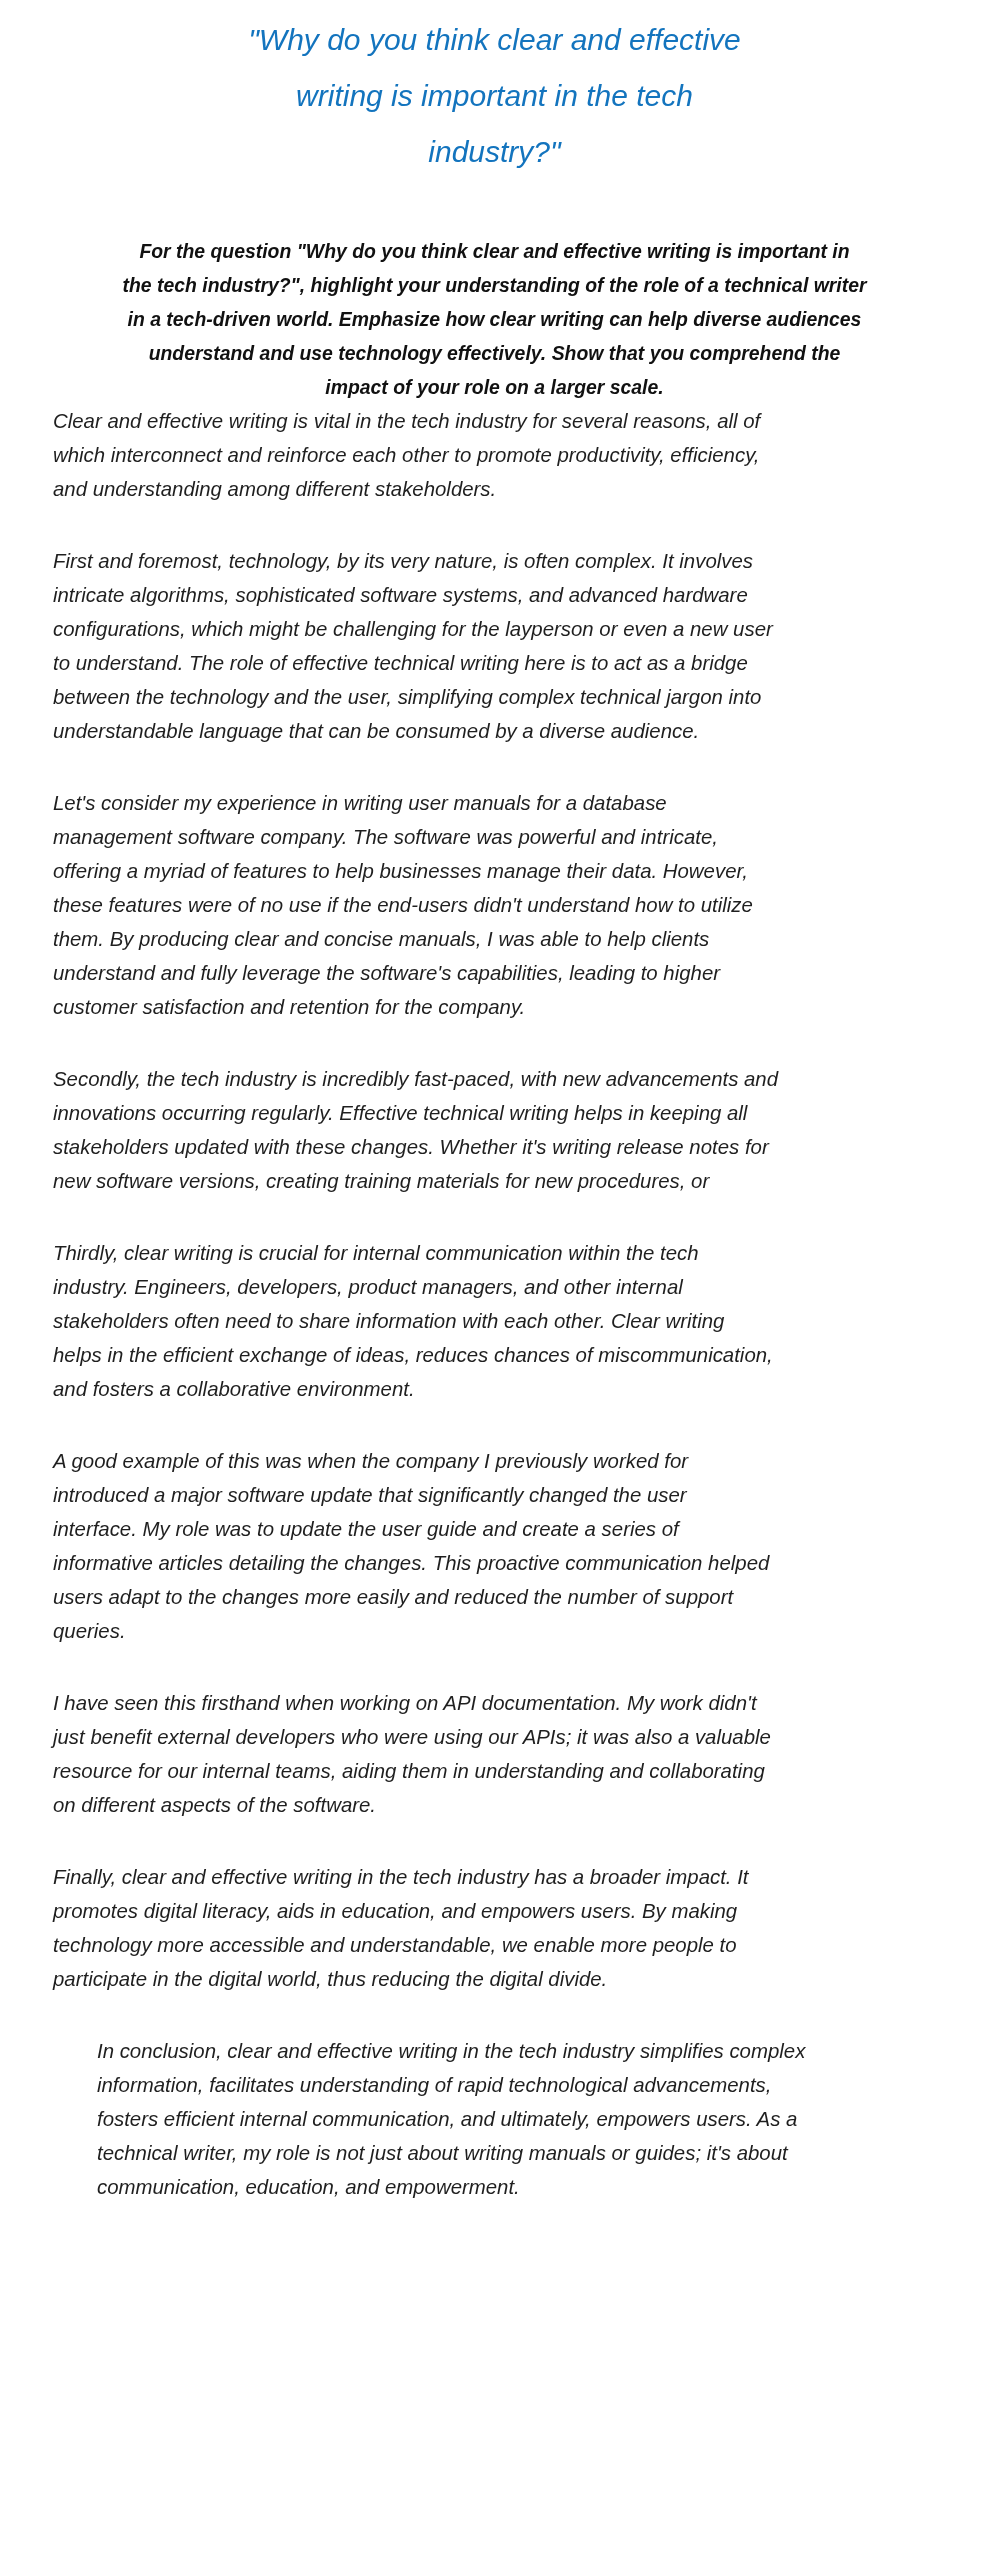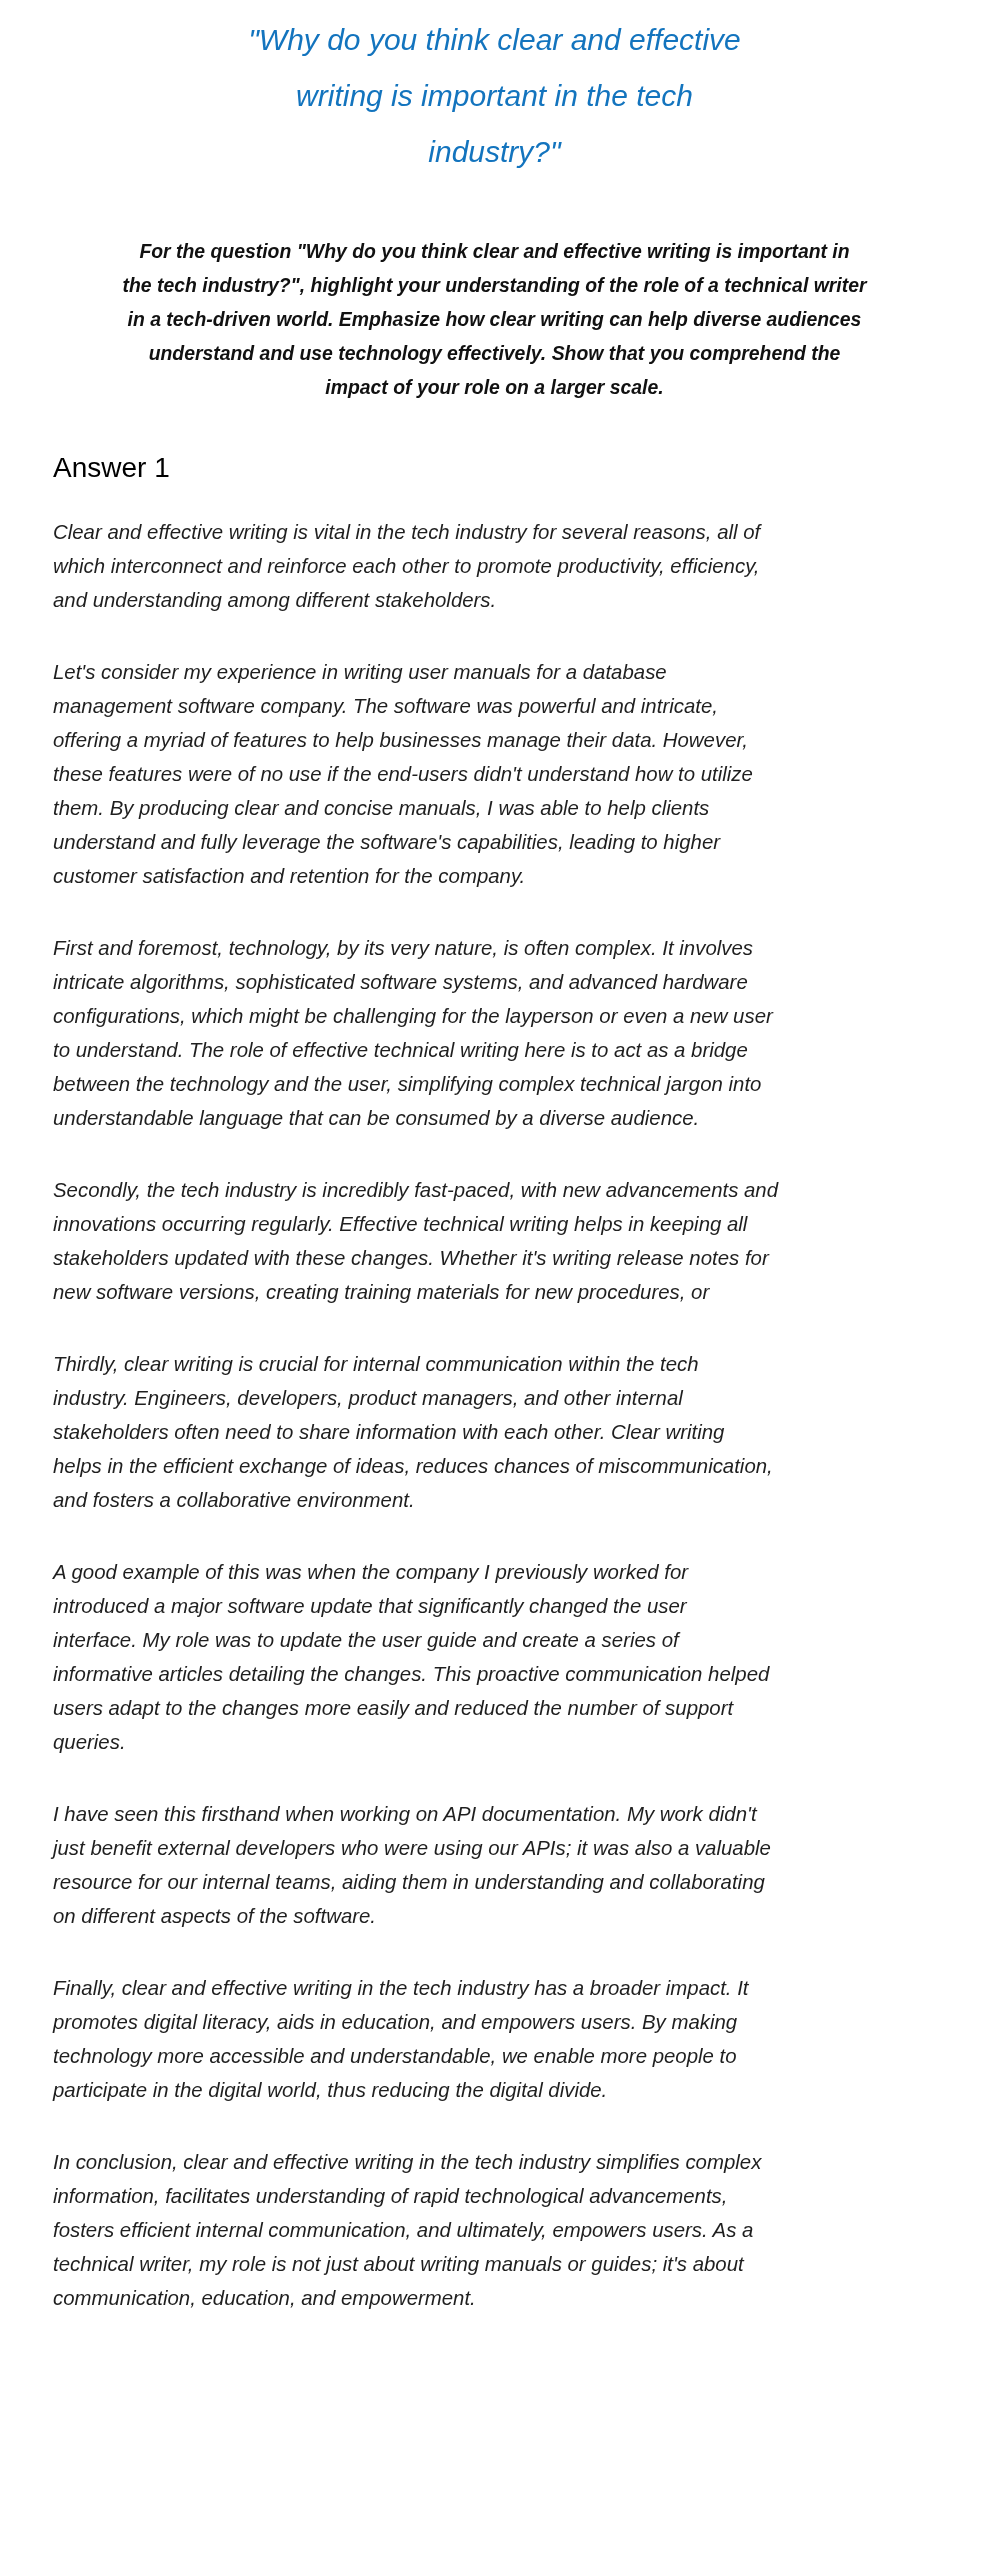--- a/index.html
+++ b/index.html
@@ -54,55 +54,55 @@
     font-size: 20.4px;
     font-weight: 400;
     font-style: italic;
     line-height: 34px;
     text-align: left;
     color: #1f1f1f;
     white-space: pre-line;
   }
   .answer-body p:last-child {
     margin-bottom: 0;
+    margin-left: 44px;
   }
 </style>
 </head>
 <body>
 
 <div class="doc">
   <h1 class="title">"Why do you think clear and effective
 writing is important in the tech
 industry?"</h1>
 
   <p class="prompt">For the question "Why do you think clear and effective writing is important in
 the tech industry?", highlight your understanding of the role of a technical writer
 in a tech-driven world. Emphasize how clear writing can help diverse audiences
 understand and use technology effectively. Show that you comprehend the
 impact of your role on a larger scale.</p>
 
-  <h2 class="answer-heading">Answer 1</h2>
 
   <div class="answer-body">
     <p>Clear and effective writing is vital in the tech industry for several reasons, all of
 which interconnect and reinforce each other to promote productivity, efficiency,
 and understanding among different stakeholders.</p>
+    <p>First and foremost, technology, by its very nature, is often complex. It involves
+intricate algorithms, sophisticated software systems, and advanced hardware
+configurations, which might be challenging for the layperson or even a new user
+to understand. The role of effective technical writing here is to act as a bridge
+between the technology and the user, simplifying complex technical jargon into
+understandable language that can be consumed by a diverse audience.</p>
     <p>Let's consider my experience in writing user manuals for a database
 management software company. The software was powerful and intricate,
 offering a myriad of features to help businesses manage their data. However,
 these features were of no use if the end-users didn't understand how to utilize
 them. By producing clear and concise manuals, I was able to help clients
 understand and fully leverage the software's capabilities, leading to higher
 customer satisfaction and retention for the company.</p>
-    <p>First and foremost, technology, by its very nature, is often complex. It involves
-intricate algorithms, sophisticated software systems, and advanced hardware
-configurations, which might be challenging for the layperson or even a new user
-to understand. The role of effective technical writing here is to act as a bridge
-between the technology and the user, simplifying complex technical jargon into
-understandable language that can be consumed by a diverse audience.</p>
     <p>Secondly, the tech industry is incredibly fast-paced, with new advancements and
 innovations occurring regularly. Effective technical writing helps in keeping all
 stakeholders updated with these changes. Whether it's writing release notes for
 new software versions, creating training materials for new procedures, or</p>
     <p>Thirdly, clear writing is crucial for internal communication within the tech
 industry. Engineers, developers, product managers, and other internal
 stakeholders often need to share information with each other. Clear writing
 helps in the efficient exchange of ideas, reduces chances of miscommunication,
 and fosters a collaborative environment.</p>
     <p>A good example of this was when the company I previously worked for

